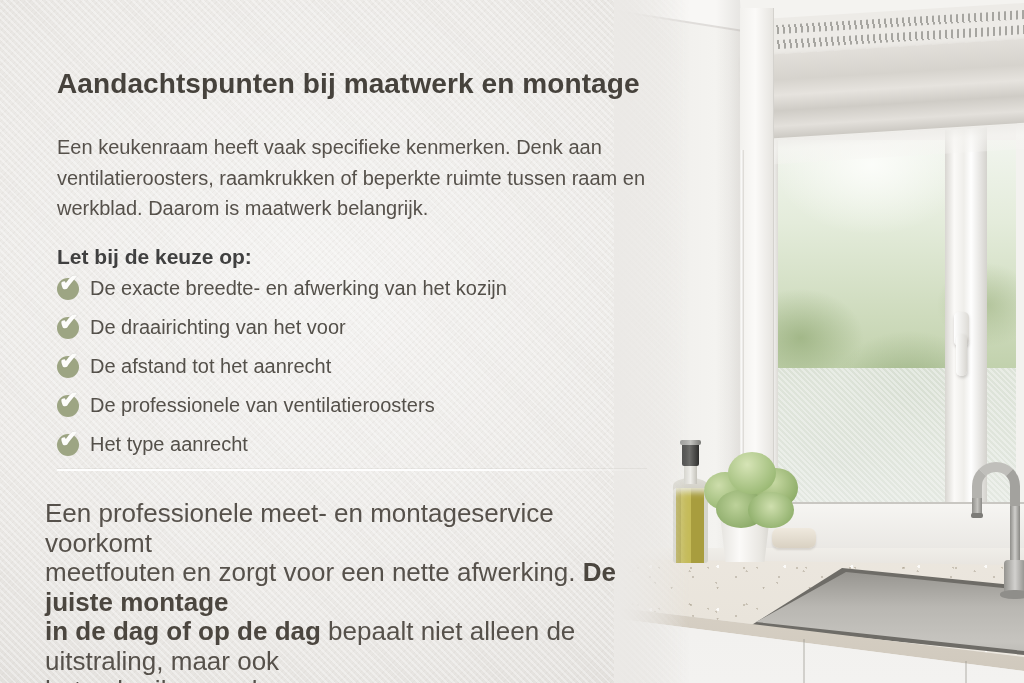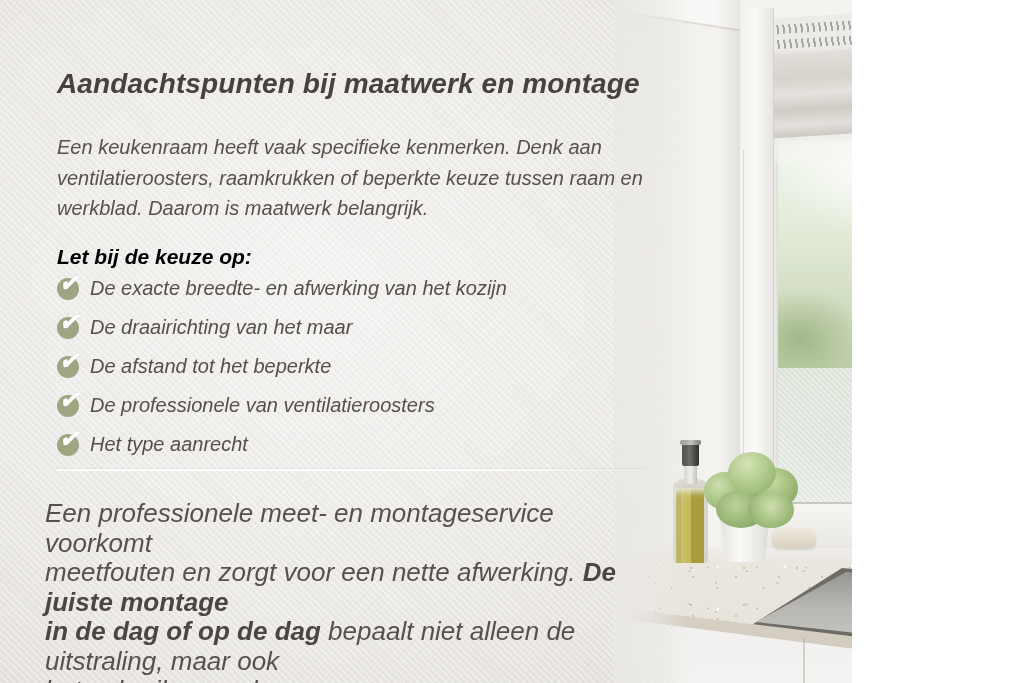--- a/index.html
+++ b/index.html
@@ -1,20 +1,19 @@
 <!DOCTYPE html>
 <html><head>
 <meta charset="utf-8">
 <style>
   html,body{margin:0;padding:0;background:#ffffff;}
   #stage{
-    position:relative;width:852px;height:683px;overflow:hidden;
+    position:relative;width:1024px;height:683px;overflow:hidden;
     font-family:"Liberation Sans",sans-serif;
     background:#ebe9e6;
-    font-style:italic;
   }
   
   #paper{
     position:absolute;left:0;top:0;width:690px;height:683px;z-index:5;
     background-color:#ebe9e6;
     background-image:
       repeating-linear-gradient(45deg, rgba(255,255,255,.35) 0 2px, rgba(0,0,0,0) 2px 5px),
       repeating-linear-gradient(-45deg, rgba(205,200,194,.14) 0 1px, rgba(0,0,0,0) 1px 4px),
       radial-gradient(90% 80% at 45% 42%, rgba(255,255,255,.45) 0%, rgba(255,255,255,0) 60%, rgba(120,112,102,.10) 100%);
     -webkit-mask-image:linear-gradient(90deg,#000 88%,rgba(0,0,0,0) 100%);
@@ -24,21 +23,21 @@
   .heading{
     position:absolute;left:57px;top:48px;width:620px;
     font-size:28px;line-height:34px;font-weight:700;color:#46423c;letter-spacing:.1px;
   }
   .intro{
     position:absolute;left:57px;top:112px;width:610px;
     font-size:20px;line-height:30.5px;color:#56514b;white-space:pre-line;
   }
   .list-heading{
     position:absolute;left:57px;top:228px;width:400px;
-    font-size:21px;font-weight:700;color:#000000;
+    font-size:21px;font-weight:700;color:#404040;
   }
   .checklist{position:absolute;left:57px;top:269px;width:600px;}
   .check-row{display:flex;align-items:center;height:39px;}
   .check-badge{
     position:relative;width:22px;height:22px;margin-right:11px;flex:0 0 22px;
     border-radius:50%;background:#9da583;
   }
   .check-badge .glyph{
     position:absolute;left:2px;top:-7px;
     font-size:24px;line-height:24px;color:#fdfdfb;font-weight:700;
@@ -312,43 +311,43 @@
     <div class="abs faucet-base"></div>
     <div class="abs photo-vignette"></div>
   </div>
 
   <div class="blend"></div>
 
   <div class="text-layer">
     <h1 class="heading">Aandachtspunten bij maatwerk en montage</h1>
 
     <p class="intro">Een keukenraam heeft vaak specifieke kenmerken. Denk aan
-ventilatieroosters, raamkrukken of beperkte keuze tussen raam en
+ventilatieroosters, raamkrukken of beperkte ruimte tussen raam en
 werkblad. Daarom is maatwerk belangrijk.</p>
 
     <h2 class="list-heading">Let bij de keuze op:</h2>
 
     <div class="checklist">
       <div class="check-row">
         <span class="check-badge">
             <span class="glyph">✔</span>
           </span>
         <span class="check-label">De exacte breedte- en afwerking van het kozijn</span>
       </div>
       <div class="check-row">
         <span class="check-badge">
             <span class="glyph">✔</span>
           </span>
-        <span class="check-label">De draairichting van het maar</span>
-      </div>
-      <div class="check-row">
-        <span class="check-badge">
-            <span class="glyph">✔</span>
-          </span>
-        <span class="check-label">De afstand tot het beperkte</span>
+        <span class="check-label">De draairichting van het voor</span>
+      </div>
+      <div class="check-row">
+        <span class="check-badge">
+            <span class="glyph">✔</span>
+          </span>
+        <span class="check-label">De afstand tot het aanrecht</span>
       </div>
       <div class="check-row">
         <span class="check-badge">
             <span class="glyph">✔</span>
           </span>
         <span class="check-label">De professionele van ventilatieroosters</span>
       </div>
       <div class="check-row">
         <span class="check-badge">
             <span class="glyph">✔</span>

